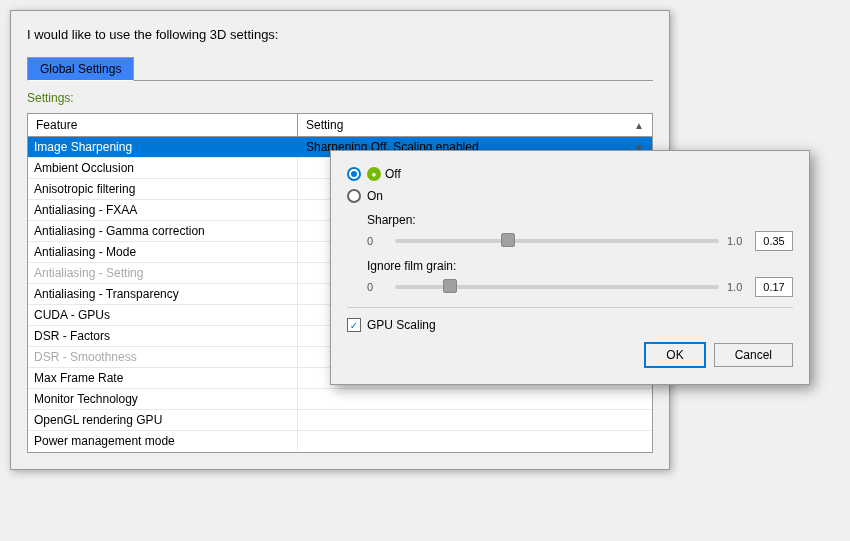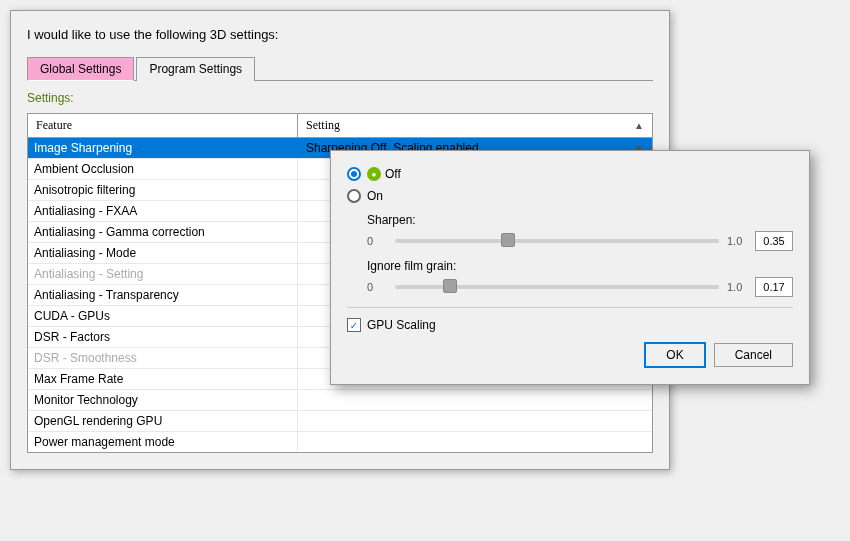--- a/index.html
+++ b/index.html
@@ -52,21 +52,21 @@
       border-bottom: none;
       background: #f0f0f0;
       cursor: pointer;
       font-size: 12px;
       margin-right: 2px;
       position: relative;
       bottom: -1px;
     }
 
     .tab.active {
-      background: #f9a8d4;
+      background: #3b82f6;
       border-bottom: 1px solid #fff;
       z-index: 1;
       text-align: center;
     }
 
     .settings-label {
       font-size: 12px;
       margin-bottom: 8px;
       color: #4d7c0f;
     }
@@ -76,21 +76,20 @@
       background: #fff;
       width: 100%;
       height: 340px;
       overflow: hidden;
     }
 
     .table-header {
       display: flex;
       background: #fff;
       border-bottom: 1px solid #999;
-      font-family: Liberation Serif, serif;
     }
 
     .col-feature {
       width: 270px;
       padding: 4px 8px;
       border-right: 1px solid #999;
       font-size: 12px;
       font-weight: normal;
       color: #000;
     }
@@ -335,21 +334,20 @@
 </head>
 <body>
 
 <div class="dialog-container">
 
   <div class="main-dialog">
     <div class="main-dialog-title">I would like to use the following 3D settings:</div>
 
     <div class="tabs">
       <div class="tab active">Global Settings</div>
-      <div class="tab">Program Settings</div>
     </div>
 
     <div class="settings-label">Settings:</div>
 
     <div class="settings-table">
       <div class="table-header">
         <div class="col-feature">Feature</div>
         <div class="col-setting">
           <span>Setting</span>
           <span class="sort-arrow">▲</span>

